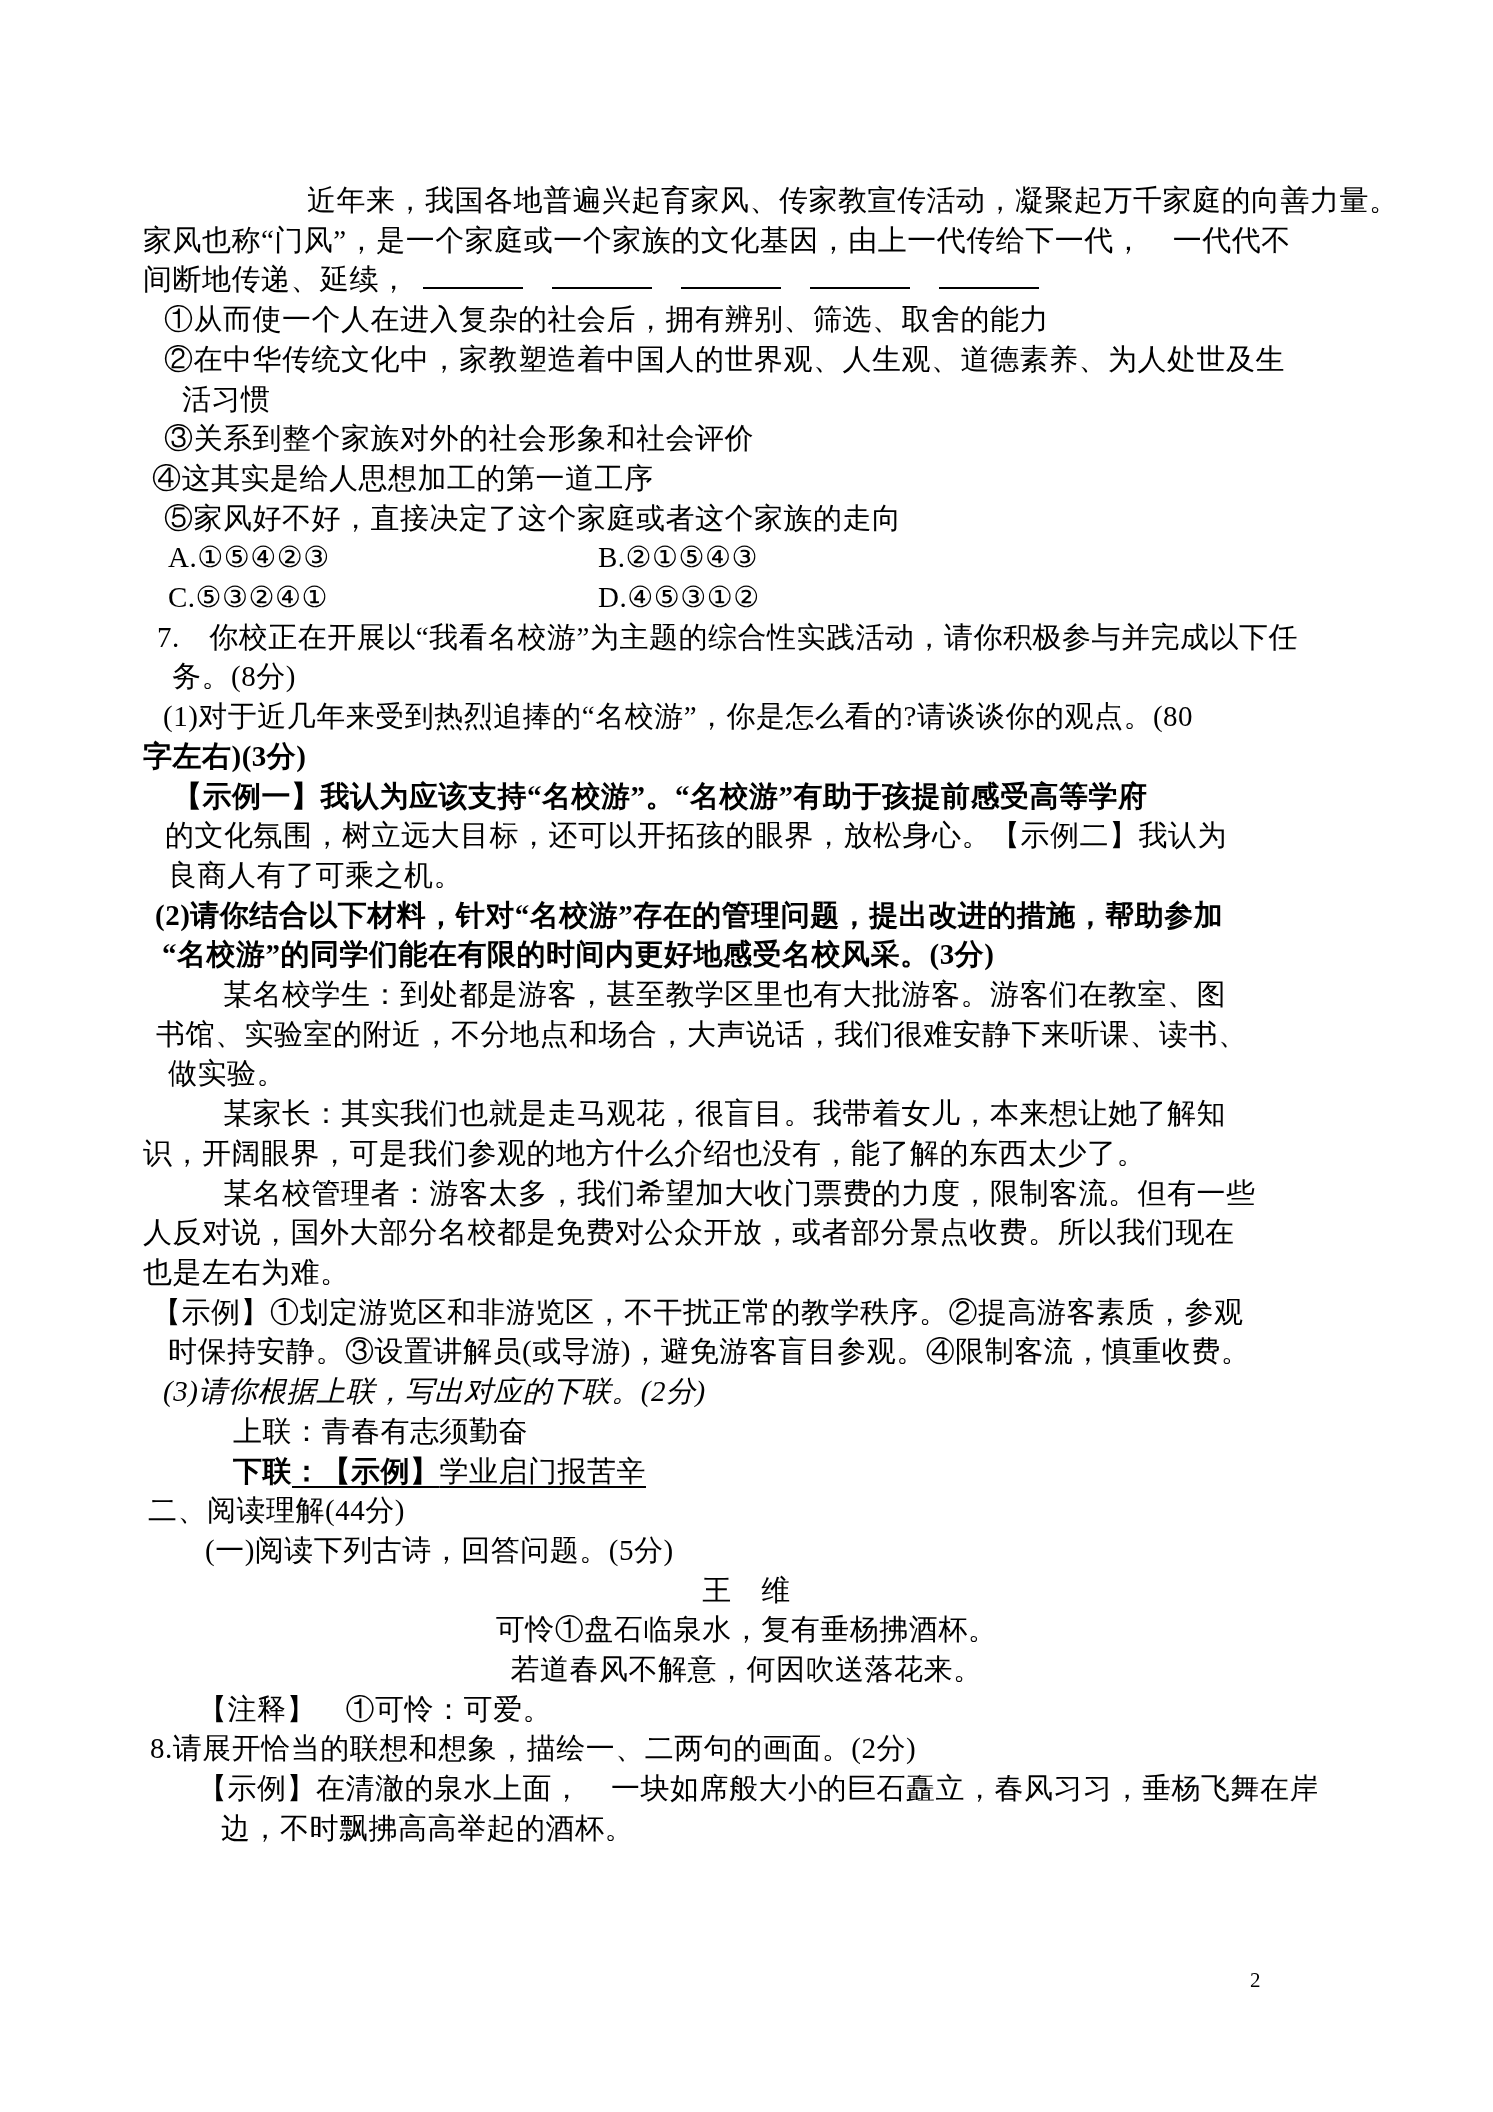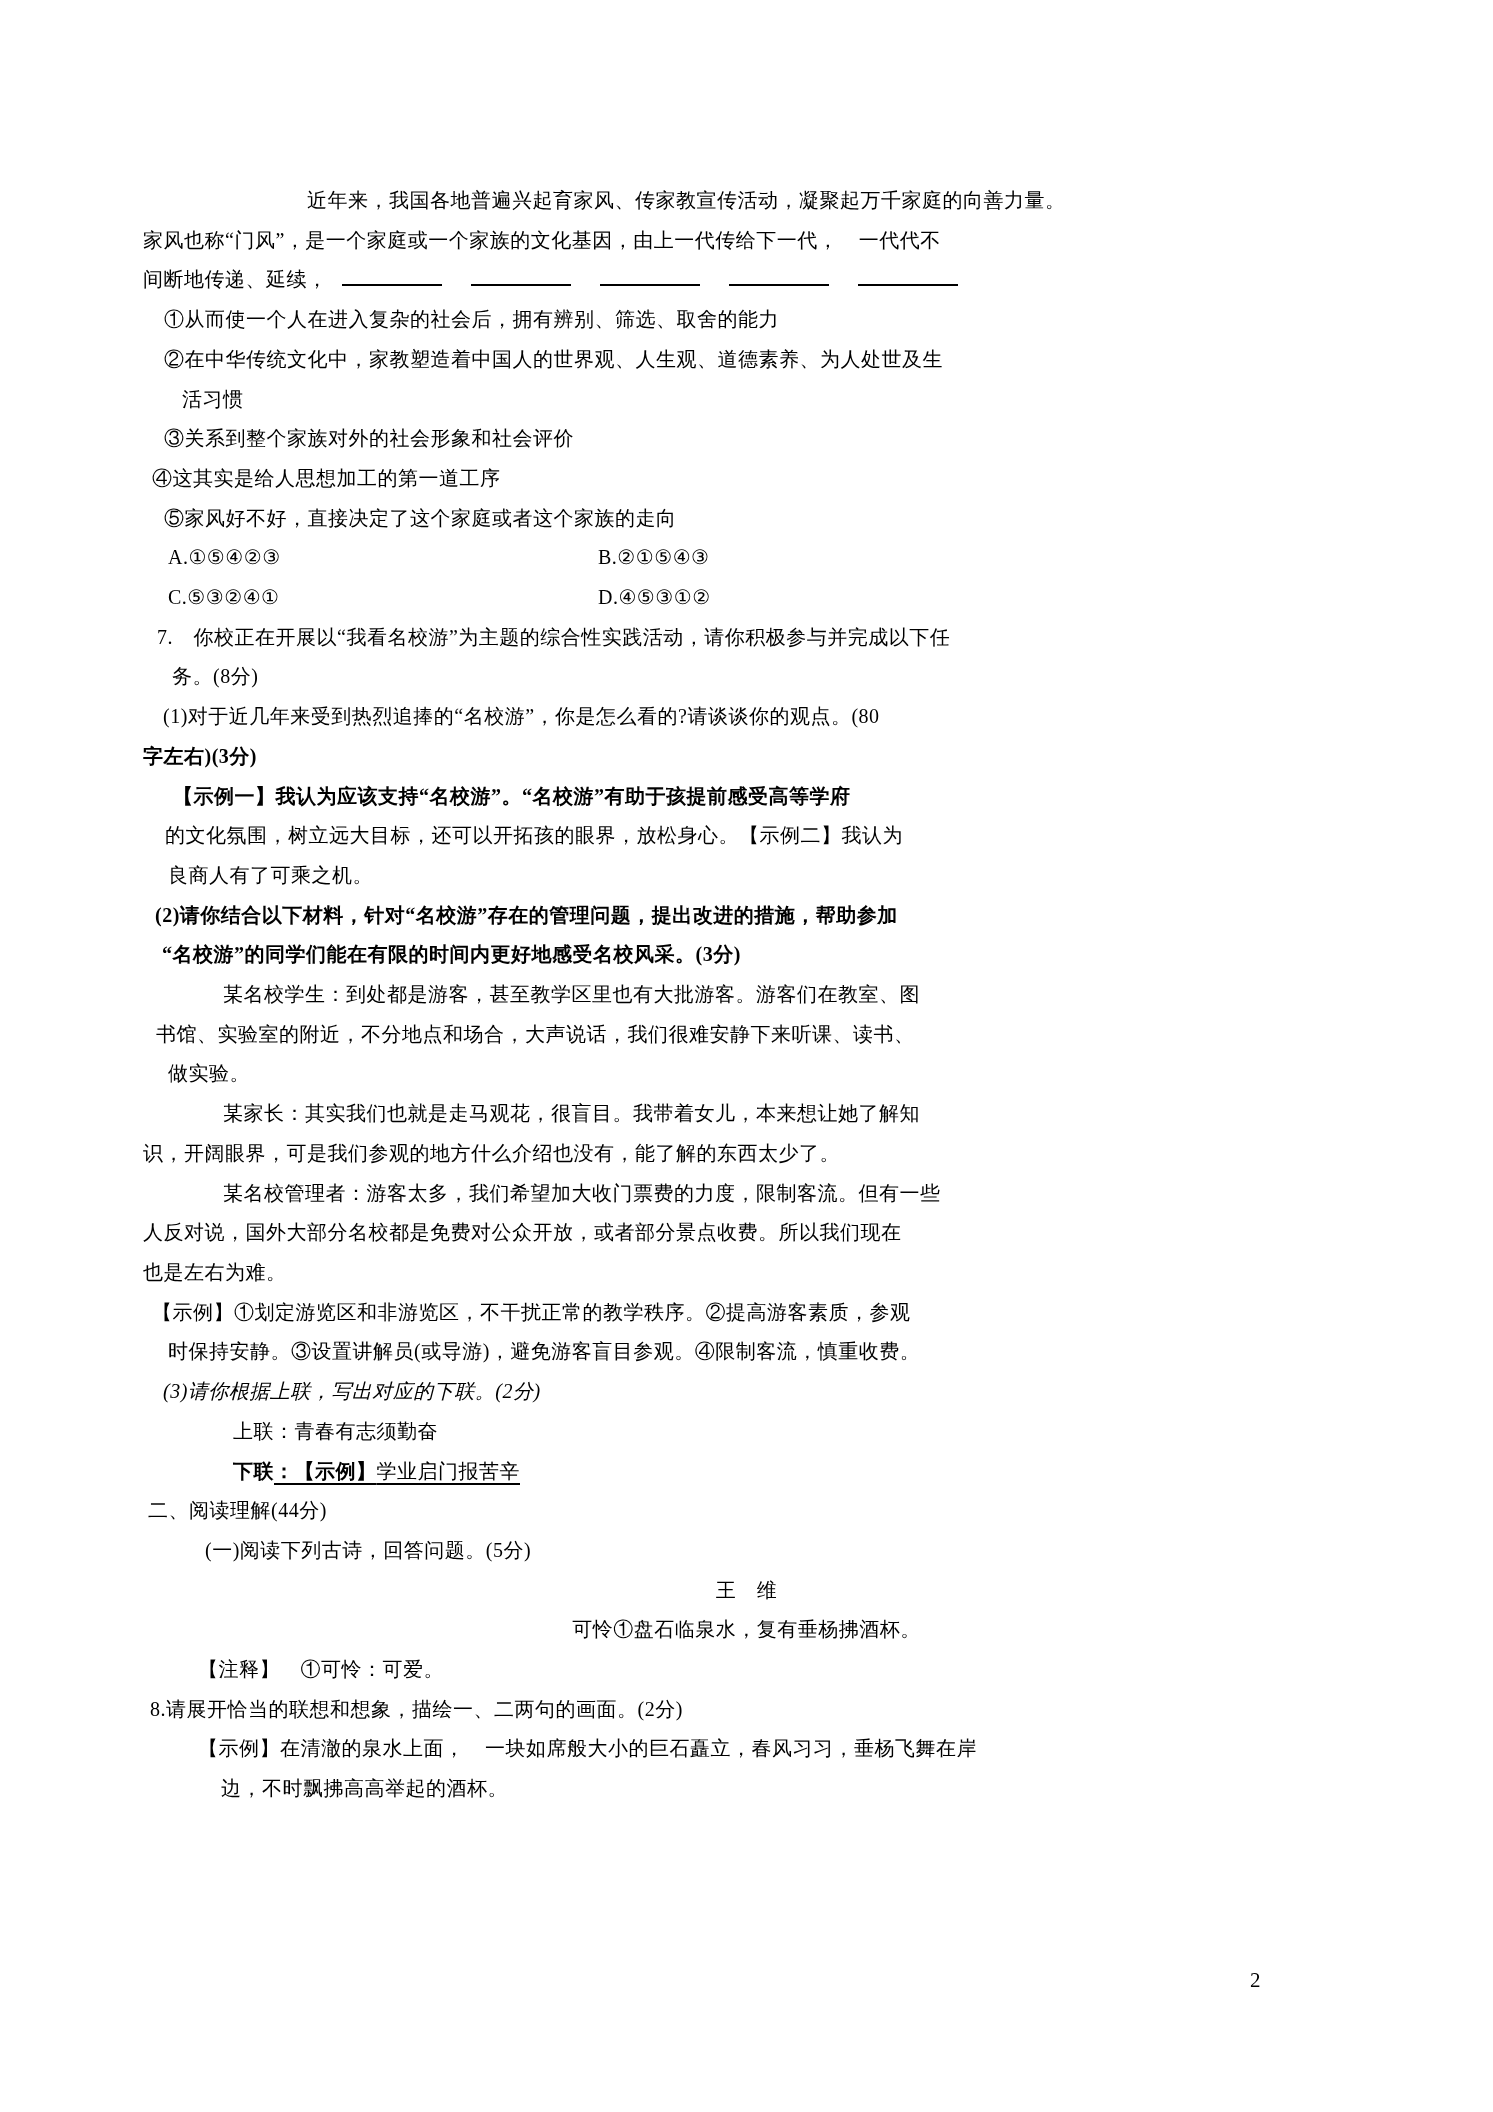--- a/index.html
+++ b/index.html
@@ -10,21 +10,21 @@
     background:#ffffff;
     color:#000000;
     font-family:"Liberation Serif","DejaVu Serif",serif;
     overflow:hidden;
   }
   .content{
     position:absolute;
     left:143px; top:181px; right:143px;
   }
   .line{
-    font-size:20px;
+    font-size:29px;
     line-height:39.7px;
     white-space:pre;
     letter-spacing:0.5px;
   }
   .line.center{ text-align:center; margin-left:0 !important; }
   .seg-b{ font-weight:bold; }
   .seg-u{ text-decoration:underline; text-decoration-thickness:2px; text-underline-offset:5px; }
   .blank{
     display:inline-block;
     width:100px; height:20px;
@@ -74,19 +74,20 @@
       <div class="line"><span>也是左右为难。</span></div>
       <div class="line" style="margin-left: 9px;"><span>【示例】①划定游览区和非游览区，不干扰正常的教学秩序。②提高游客素质，参观</span></div>
       <div class="line" style="margin-left: 25px;"><span>时保持安静。③设置讲解员(或导游)，避免游客盲目参观。④限制客流，慎重收费。</span></div>
       <div class="line" style="margin-left: 20px; font-style: italic;"><span>(3)请你根据上联，写出对应的下联。(2分)</span></div>
       <div class="line" style="margin-left: 90px;"><span>上联：青春有志须勤奋</span></div>
       <div class="line" style="margin-left: 90px;"><span class="seg-b ">下联</span><span class="seg-b seg-u">：【示例】</span><span class="seg-u">学业启门报苦辛</span></div>
       <div class="line" style="margin-left: 5px;"><span>二、阅读理解(44分)</span></div>
       <div class="line" style="margin-left: 62px;"><span>(一)阅读下列古诗，回答问题。(5分)</span></div>
       <div class="line center"><span>王　维</span></div>
       <div class="line center"><span>可怜①盘石临泉水，复有垂杨拂酒杯。</span></div>
+      <div class="line center"><span>若道春风不解意，何因吹送落花来。</span></div>
       <div class="line" style="margin-left: 55px;"><span>【注释】　①可怜：可爱。</span></div>
       <div class="line" style="margin-left: 7px;"><span>8.请展开恰当的联想和想象，描绘一、二两句的画面。(2分)</span></div>
       <div class="line" style="margin-left: 55px;"><span>【示例】在清澈的泉水上面，　一块如席般大小的巨石矗立，春风习习，垂杨飞舞在岸</span></div>
       <div class="line" style="margin-left: 78px;"><span>边，不时飘拂高高举起的酒杯。</span></div>
     </div>
   <span class="page-number">2</span>
 </div>
 
 </body></html>

